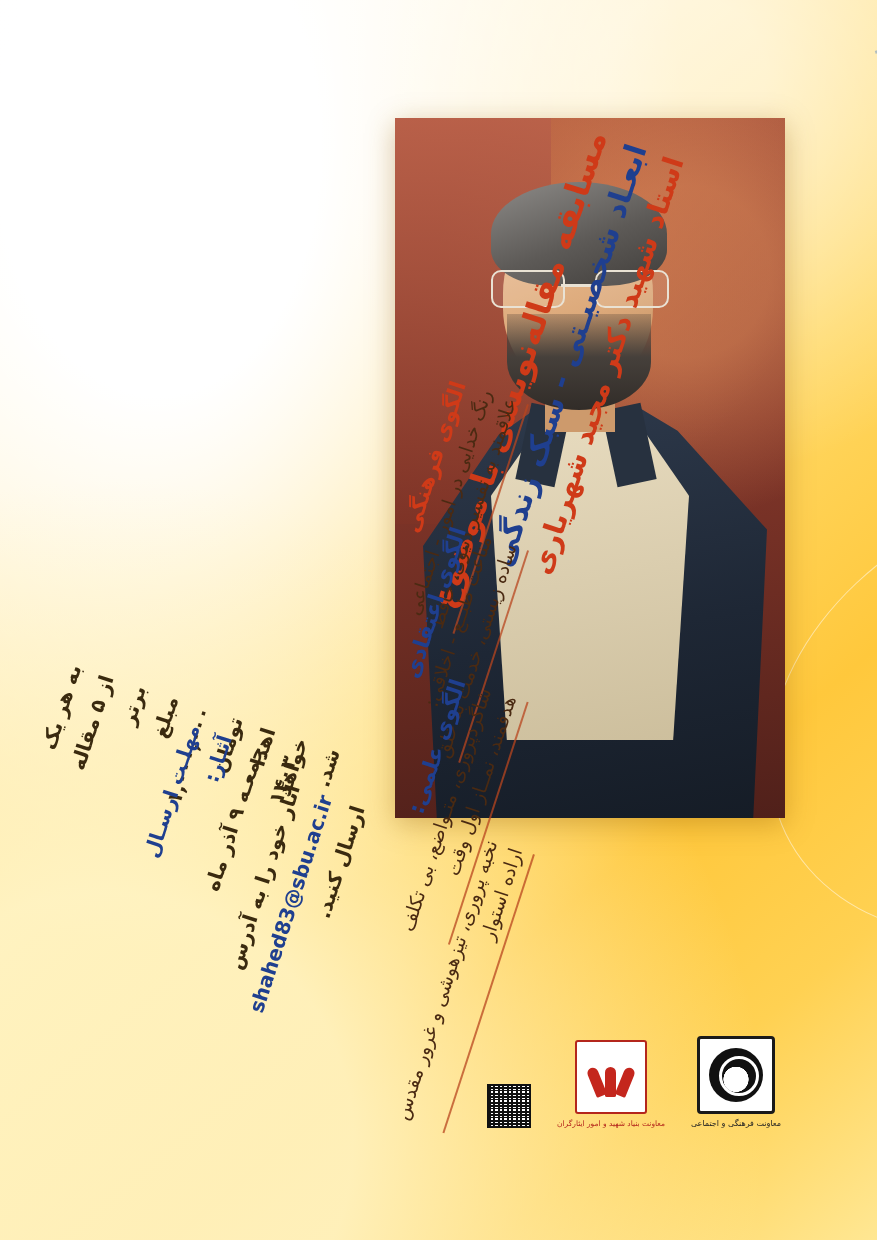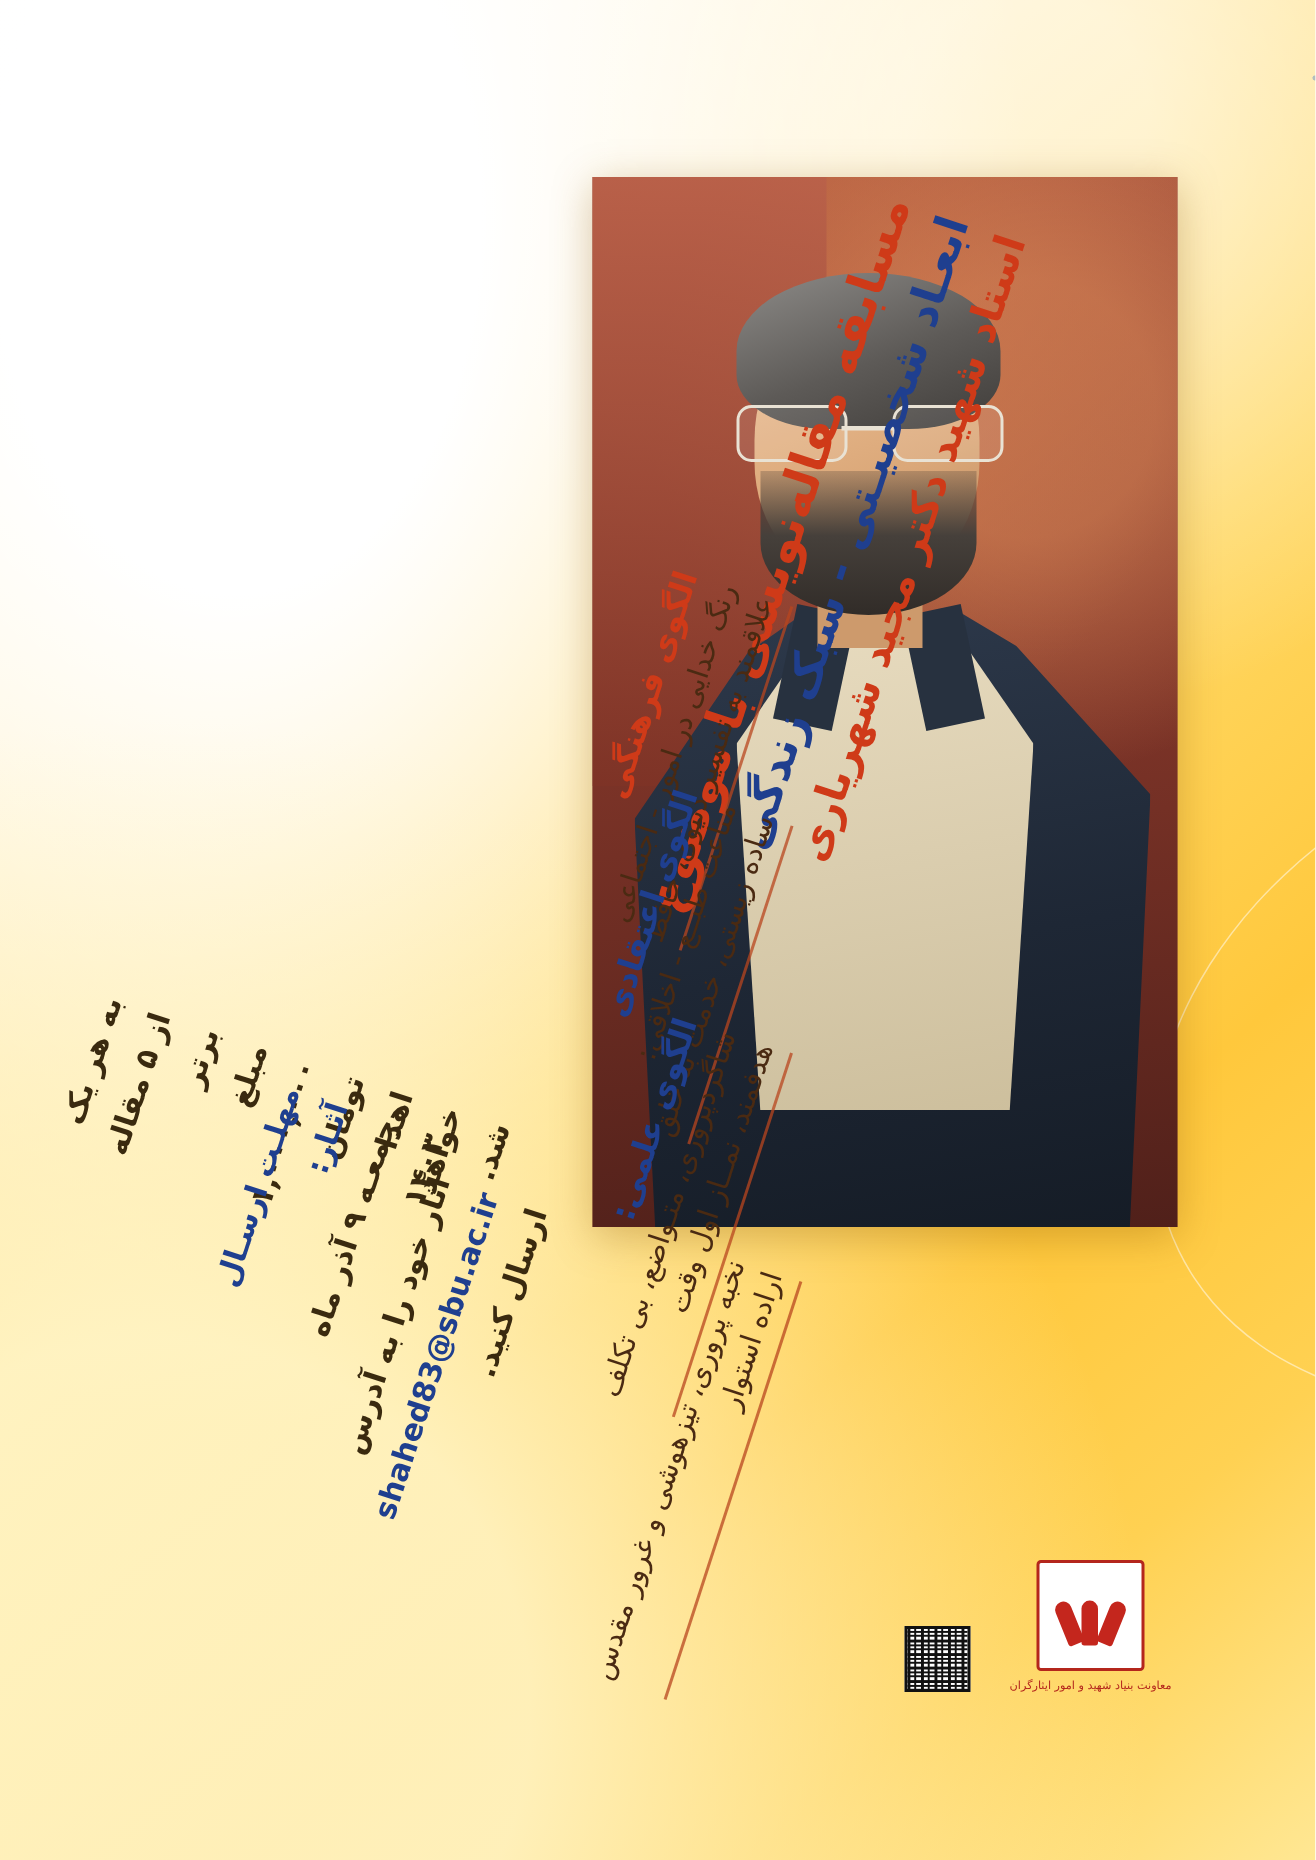--- a/index.html
+++ b/index.html
@@ -228,20 +228,26 @@
   </div>
 
   <div class="info" style="right:600px;top:780px;transform:rotate(-72deg);">
     <span class="l">آثار خود را به آدرس</span>
     <span class="l mail">shahed83@sbu.ac.ir</span>
     <span class="l">ارسال کنید.</span>
   </div>
 
   <div id="logos">
     <div class="logo-box">
+      <div class="sbu-logo">
+          <div class="inner"></div>
+        </div>
+      <span class="caption-dark">معاونت فرهنگی و اجتماعی</span>
+    </div>
+    <div class="logo-box">
       <div class="shahed-logo">
         <div class="tulip">
             <i></i>
             <i></i>
             <i></i>
           </div>
       </div>
       <span class="caption-red">معاونت بنیاد شهید و امور ایثارگران</span>
     </div>
     <div class="logo-box">

